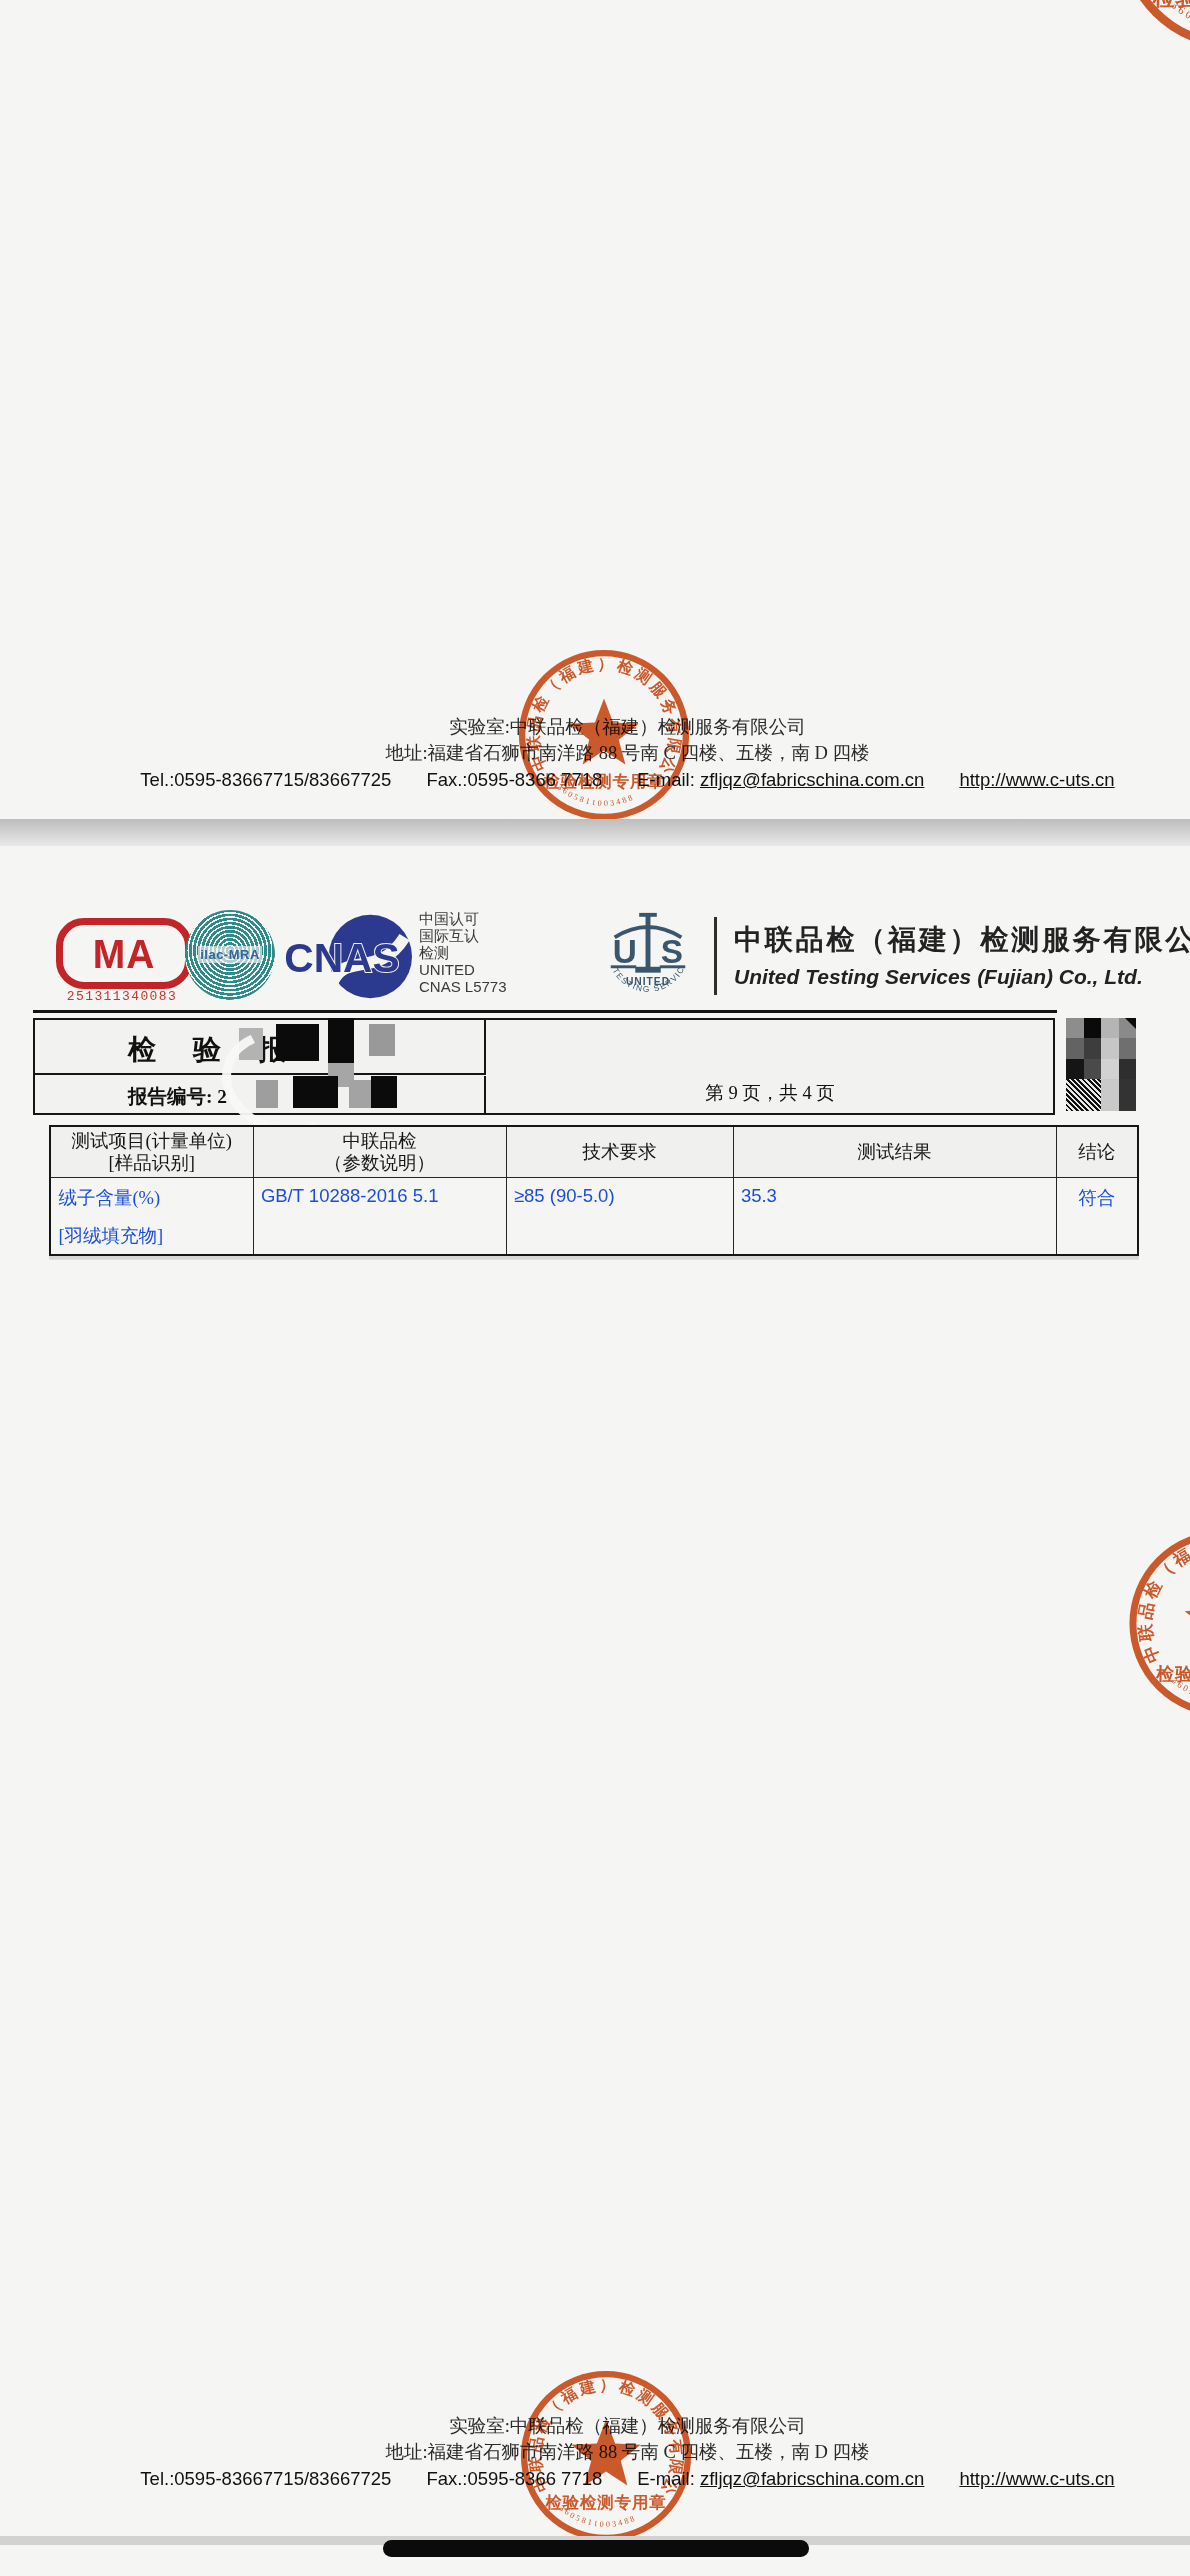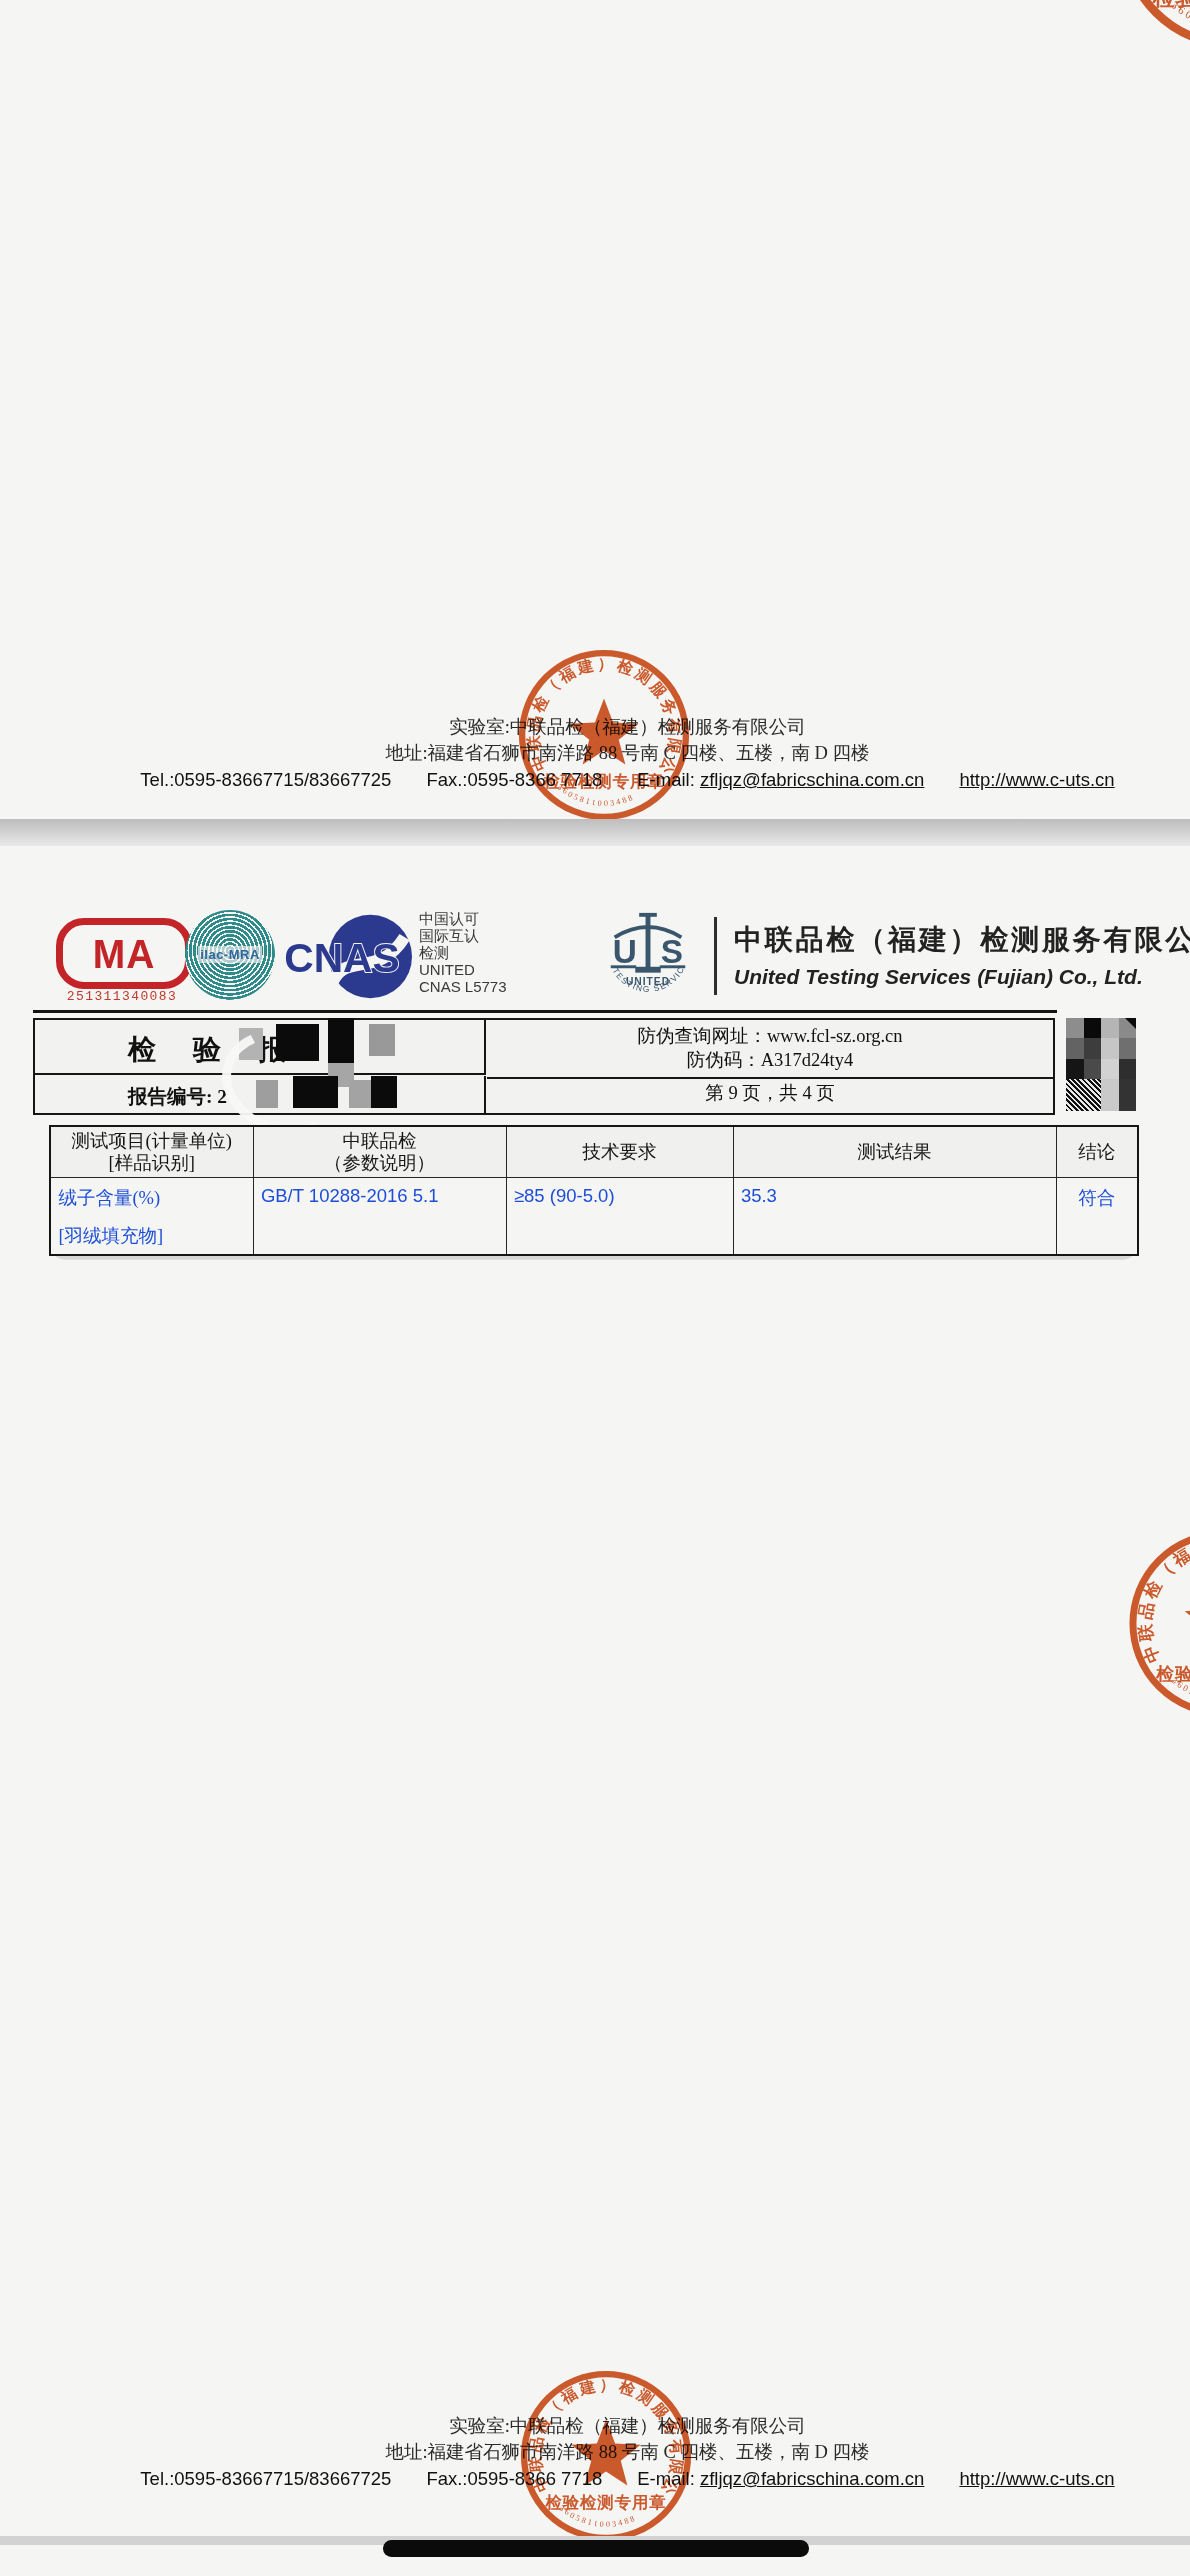--- a/index.html
+++ b/index.html
@@ -79,21 +79,21 @@
   
   .qr{position:absolute;left:1066px;top:172px;width:70px;height:93px;background:#777;}
   .qr-grid{display:grid;grid-template-columns:repeat(4,1fr);grid-template-rows:20.4px 20.4px 20.4px 32px;
      width:100%;height:100%;}
   .qr-noise{background:repeating-linear-gradient(45deg,#101010 0 1.9px,#e8e8e8 1.9px 3.7px);grid-column:1/3;}
   .qr-notch{position:absolute;right:0;top:0;width:0;height:0;
      border-top:11px solid #0b0b0b;border-left:11px solid transparent;}
 
   
   .results{position:absolute;left:49px;top:279px;border-collapse:collapse;
-     width:1088px;table-layout:fixed;border-radius:17px;}
+     width:1088px;table-layout:fixed;}
   .results th,.results td{border:1.9px solid #262626;font-weight:normal;}
   .results{border:2.8px solid #161616;box-shadow:0 3.7px 0 rgba(0,0,0,.12);}
   .results thead tr{height:51px;background:#f0f0ee;}
   .results tbody tr{height:78px;background:#f5f5f3;}
   .results th{font-size:18.5px;line-height:22px;text-align:center;color:#161616;}
   .results td{vertical-align:top;padding:7.4px 7.4px 5.6px 7.4px;font-size:18.5px;color:#1d4ed8;}
   .td-sans{font-family:"Liberation Sans","DejaVu Sans",sans-serif;}
   .cell-two{display:flex;flex-direction:column;justify-content:space-between;height:63px;}
   .td-center{text-align:center;}
 
@@ -199,24 +199,20 @@
       <div class="co-en">United Testing Services (Fujian) Co., Ltd.</div>
     </div>
   </div>
 
   <div class="top-rule"></div>
 
   <div class="report-box">
     <div class="rb-title">
       <div class="rb-title-text">检 验 报</div>
     </div>
-    <div class="rb-anti">
-      <div>防伪查询网址：www.fcl-sz.org.cn</div>
-      <div>防伪码：A317d24ty4</div>
-    </div>
     <div class="rb-no">
       <div class="rb-no-text">报告编号: 2</div>
     </div>
     <div class="rb-page">第 9 页，共 4 页</div>
   </div>
 
   <div class="mosaic" style="left:239px;top:182px;width:24px;height:32px;background:#b3b3b3"></div>
   <div class="mosaic" style="left:276px;top:178px;width:43px;height:37px;background:#0b0b0b"></div>
   <div class="mosaic" style="left:328px;top:172px;width:26px;height:45px;background:#0b0b0b"></div>
   <div class="mosaic" style="left:328px;top:217px;width:26px;height:24px;background:#a6a6a6"></div>

